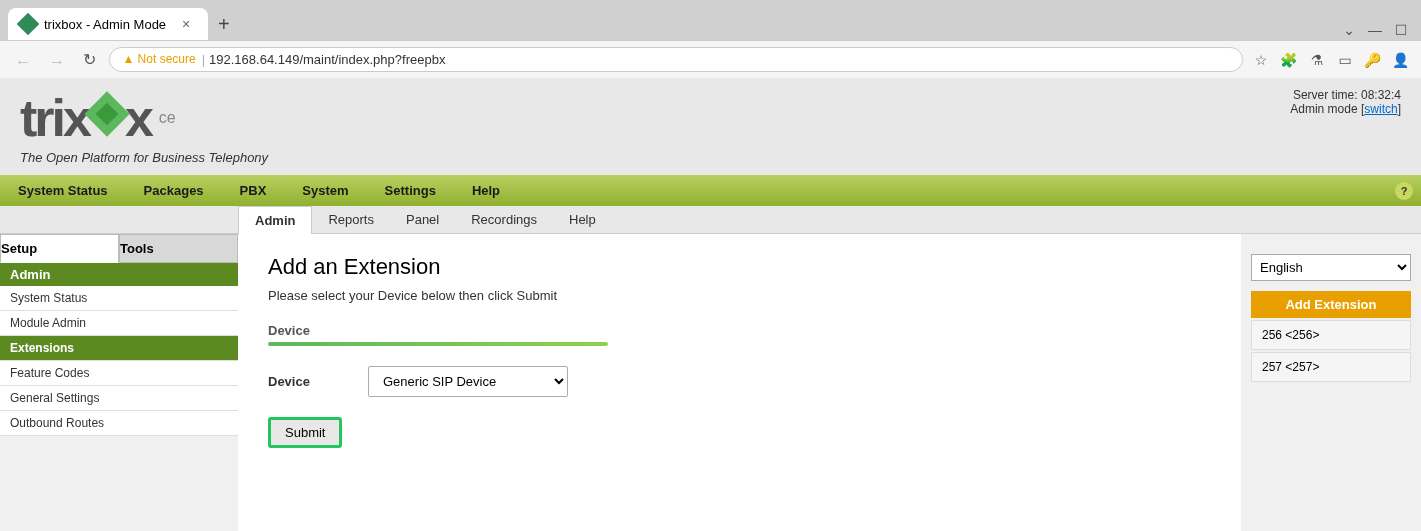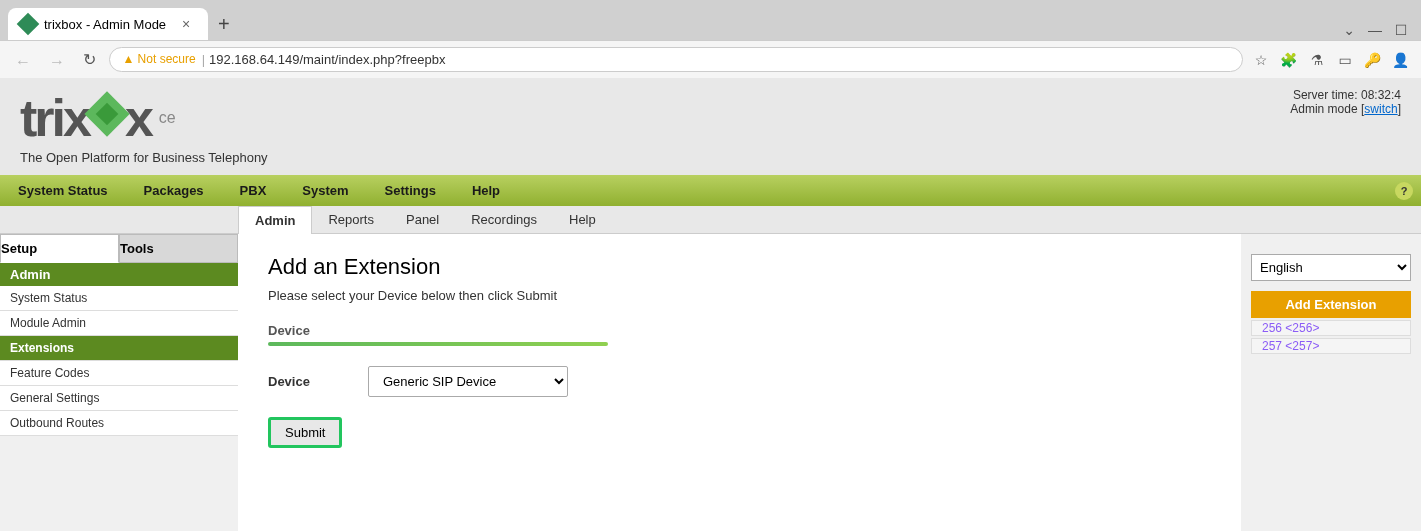--- a/index.html
+++ b/index.html
@@ -18,21 +18,21 @@
     .address-bar { flex: 1; display: flex; align-items: flex-start; background: white; border: 1px solid #ccc; border-radius: 20px; padding: 4px 12px; font-size: 13px; }
     .address-bar .warning { color: #e8a000; margin-right: 6px; font-size: 12px; }
     .address-bar .url { color: #333; }
     .browser-actions { display: flex; gap: 8px; align-items: center; }
     .browser-action-icon { width: 20px; height: 20px; display: flex; align-items: center; justify-content: center; color: #555; font-size: 14px; cursor: pointer; }
 
     
     .page-header { background: #e8e8e8; padding: 10px 20px; display: flex; justify-content: space-between; align-items: flex-start; gap: 24px; }
     .logo-area { display: flex; flex-direction: column; }
     .logo { display: flex; align-items: center; }
-    .tagline { font-size: 13px; color: #333; margin-top: 2px; }
+    .tagline { font-size: 13px; color: #333; margin-top: 2px; font-style: italic; }
     .header-info { text-align: right; font-size: 12px; color: #333; }
     .header-info .switch-link { color: #0066cc; text-decoration: underline; cursor: pointer; }
 
     
     .main-nav { background: linear-gradient(to bottom, #b8d060, #90b030); padding: 4px 0; display: flex; align-items: center; }
     .main-nav-item { color: #1a1a1a; font-weight: bold; font-size: 13px; padding: 4px 18px; cursor: pointer; text-decoration: none; }
     .help-icon { margin-left: auto; margin-right: 8px; background: #c8d860; border-radius: 50%; width: 18px; height: 18px; display: flex; align-items: center; justify-content: center; font-size: 11px; font-weight: bold; color: #333; cursor: pointer; }
 
     
     .sub-nav { background: #e8e8e8; display: flex; align-items: center; padding: 0 0 0 238px; border-bottom: 1px solid #ccc; }
@@ -59,21 +59,21 @@
     .section-header { font-size: 13px; font-weight: bold; color: #555; margin-bottom: 4px; }
     .green-line { height: 4px; background: linear-gradient(to right, #5cb85c, #90d050); width: 340px; margin-bottom: 20px; border-radius: 2px; }
     .form-row { display: flex; align-items: center; margin-bottom: 20px; }
     .form-label { width: 100px; font-size: 13px; color: #333; font-weight: bold; }
     .form-select { padding: 6px 10px; border: 1px solid #aaa; border-radius: 2px; font-size: 13px; background: white; width: 200px; cursor: pointer; }
     .submit-btn { padding: 5px 14px; background: #e8e8e8; border: 3px solid #22c55e; border-radius: 3px; font-size: 13px; cursor: pointer; }
 
     
     .right-panel { width: 180px; flex-shrink: 0; padding: 10px; }
     .right-panel-title { background: #e8a000; color: white; padding: 6px 10px; font-size: 13px; font-weight: bold; text-align: center; margin-bottom: 2px; }
-    .right-panel-item { background: #f5f5f5; border: 1px solid #ddd; padding: 0 10px; font-size: 12px; color: #8b5cf6; margin-bottom: 2px; cursor: pointer; }
+    .right-panel-item { background: #f5f5f5; border: 1px solid #ddd; padding: 7px 10px; font-size: 12px; color: #000000; margin-bottom: 2px; cursor: pointer; }
     .right-panel-lang { margin-top: 10px; }
     .lang-select { width: 100%; padding: 4px; border: 1px solid #aaa; font-size: 13px; background: white; }
   </style>
 </head>
 <body>
 
 <div class="browser-chrome">
   <div class="browser-tab-bar">
     <div class="browser-tab">
       <span class="tab-favicon"></span>

